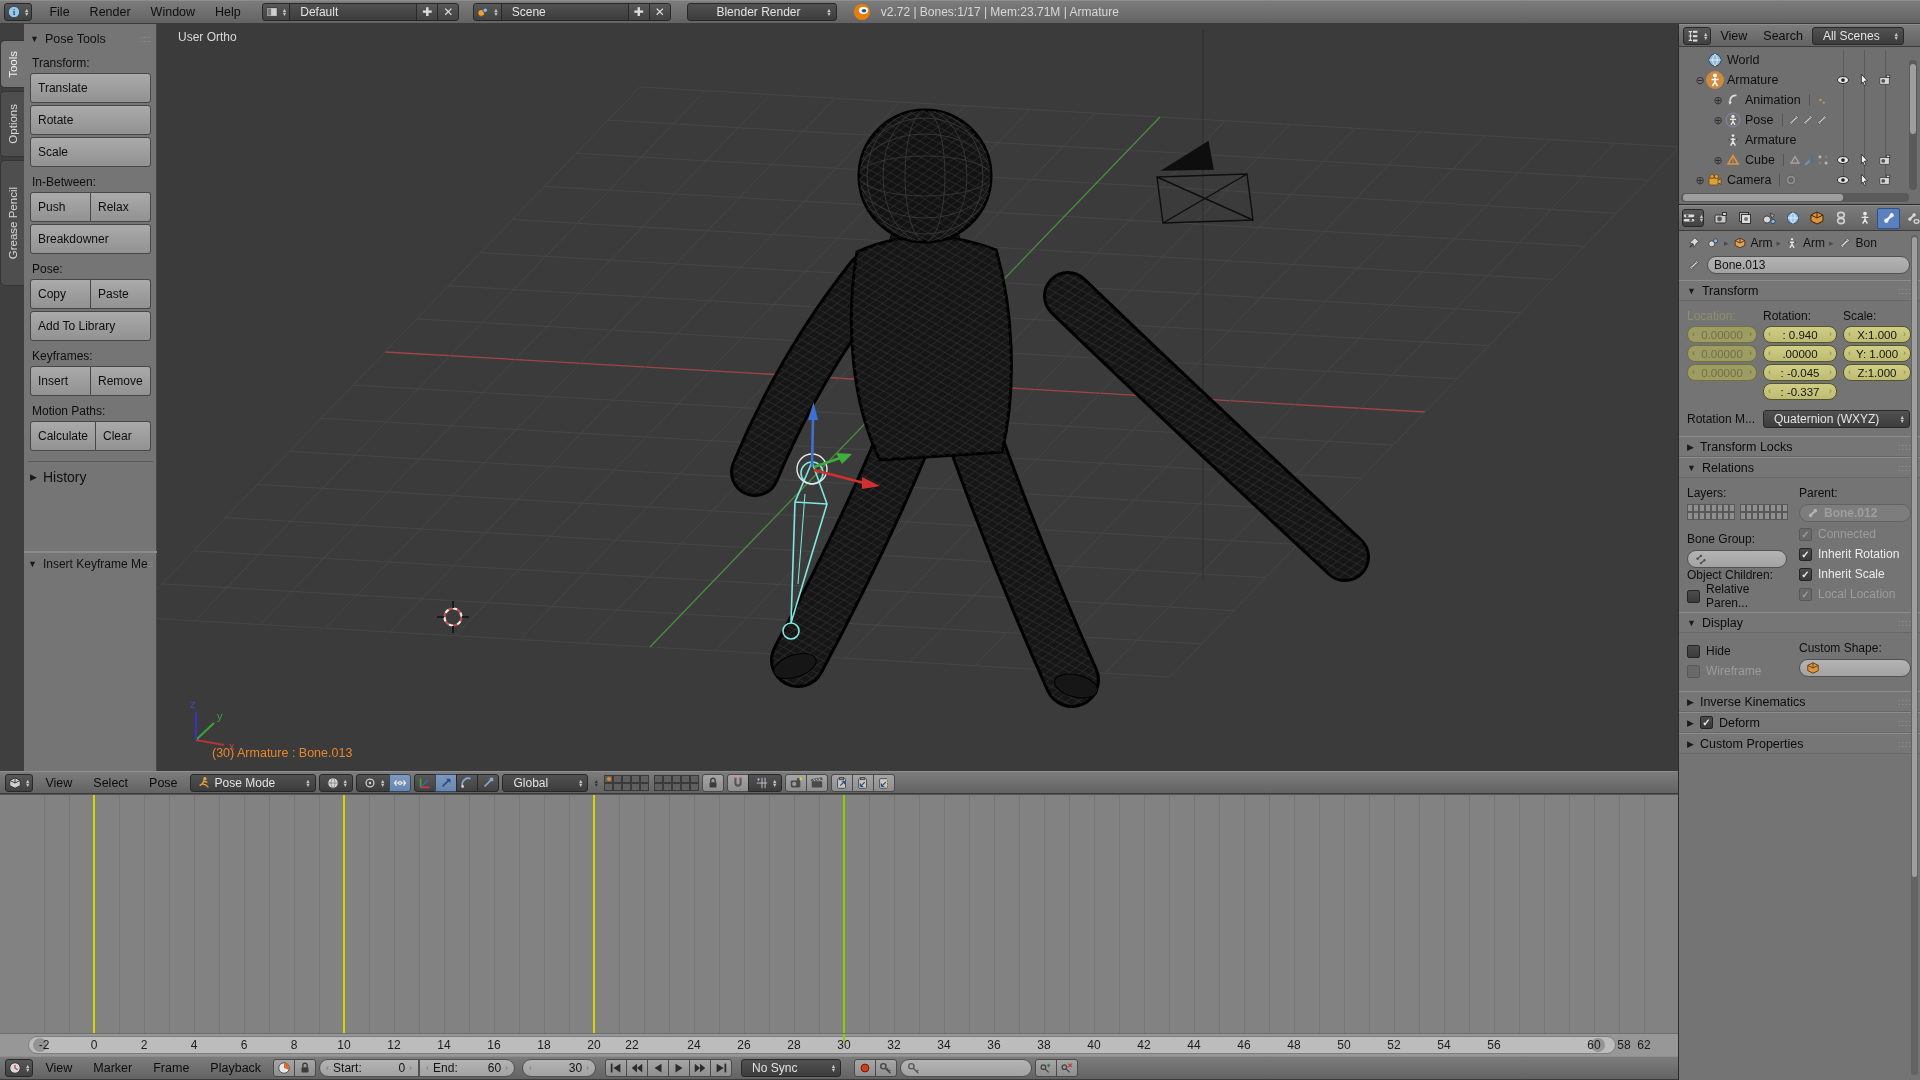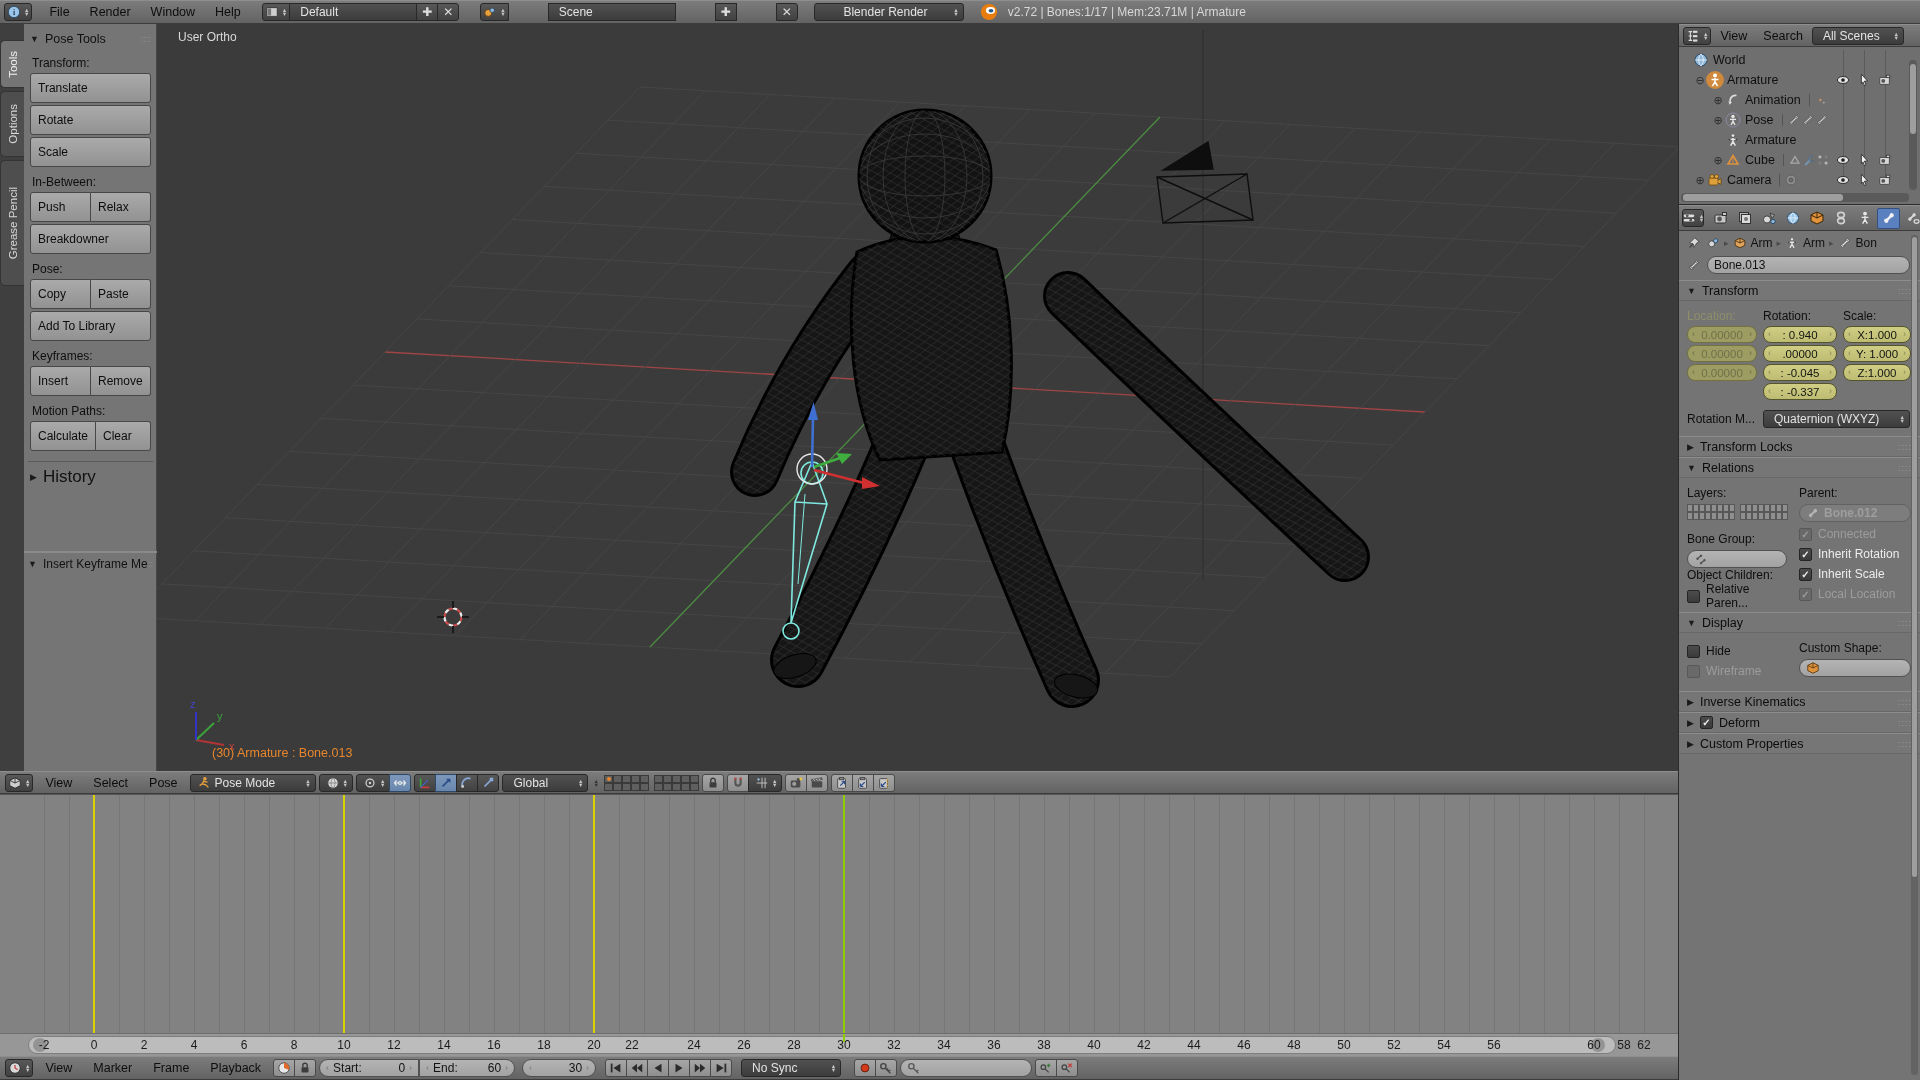--- a/index.html
+++ b/index.html
@@ -100,21 +100,21 @@
           <span>▲</span>
           <span>▼</span>
         </span>
       </span>
     <span class="dd" style="width:128px;">
         <span class="lbl">Default</span>
       </span>
     <span class="ibtn" style="color:#ddd;">✚</span>
     <span class="ibtn" style="color:#ddd;">✕</span>
   </span>
-  <span class="grp" style="margin-left:19px;gap:40px;">
+  <span class="grp" style="margin-left:12px;">
     <span class="ibtn">
         <span class="icon s14">
           <svg viewBox="0 0 16 16">
             <circle cx="6" cy="9" r="4" fill="#e8a13c" stroke="#5a3a10"></circle>
             <circle cx="10.5" cy="6" r="2.6" fill="#8fb6d8" stroke="#2a4a66"></circle>
           </svg>
         </span>
         <span class="ud">
           <span>▲</span>
           <span>▼</span>
@@ -336,21 +336,21 @@
           </div>
           <div class="slabel">Motion Paths:</div>
           <div class="srow">
             <div class="btn">Calculate</div>
             <div class="btn">Clear</div>
           </div>
         </div>
       <div style="border-top:1px solid #5a5a5a;margin:10px -2px 6px -2px;"></div>
       <div style="display:flex;align-items:center;height:18px;">
         <span class="tri">▶</span>
-        <span style="font-size:17px;">History</span>
+        <span style="font-size:14px;">History</span>
       </div>
     </div>
 
     <div class="abs" style="left:24px;top:527px;width:133px;border-top:2px solid #8a8a8a;">
       <div style="display:flex;align-items:center;height:22px;padding:0 4px;">
         <span class="tri">▼</span>
         <span style="font-size:12px;white-space:nowrap;overflow:hidden;">Insert Keyframe Menu</span>
         <span class="grip" style="margin-left:auto;color:#949494;font-size:9px;">::</span>
       </div>
     </div>
@@ -870,21 +870,21 @@
       <span class="ud">
           <span>▲</span>
           <span>▼</span>
         </span>
     </span>
   </div>
   <div id="outliner-tree" style="position:absolute;left:0;top:26px;right:0;bottom:14px;">
     <div class="ocol" style="left:164px;"></div>
     <div class="ocol" style="left:185px;"></div>
     <div class="ocol" style="left:206px;"></div>
-  <div class="orow" style="">
+  <div class="orow" style="padding-left: 14px;">
         <span class="icon s14"></span>
         <span class="icon">
           <svg viewBox="0 0 16 16">
             <circle cx="8" cy="8" r="6" fill="#8fb6d8" stroke="#2a4a66"></circle>
             <path d="M2 8h12M8 2c3 3 3 9 0 12M8 2c-3 3-3 9 0 12" stroke="#eaf4fc" fill="none" stroke-width=".9"></path>
           </svg>
         </span>
         <span style="margin: 0px 4px;">World</span>
       </div>
       <div class="orow" style="padding-left: 14px;">

